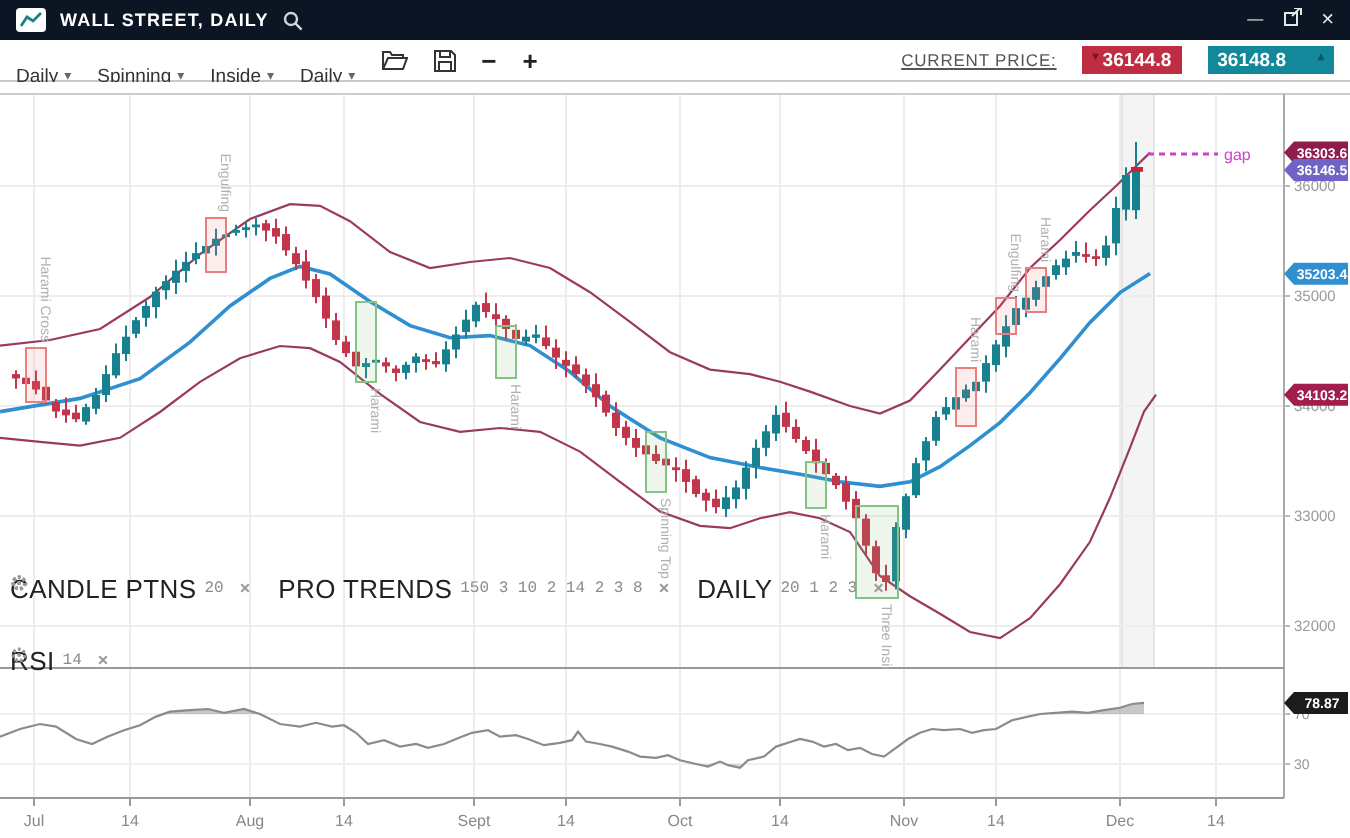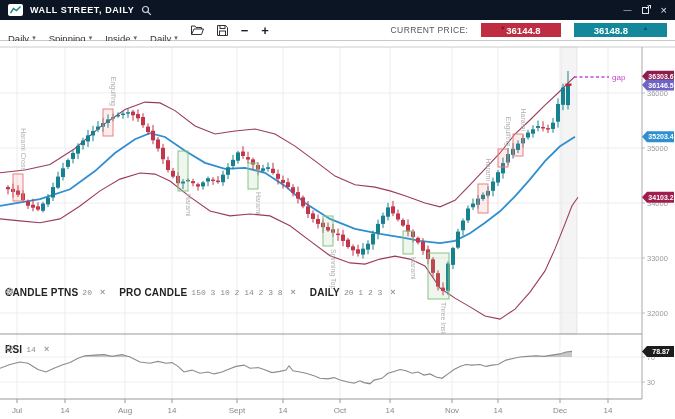--- a/index.html
+++ b/index.html
@@ -10,30 +10,30 @@
   .title{color:#fff;font-size:9px;font-weight:bold;letter-spacing:.6px;}
   .searchico{display:flex;align-items:center;}
   .winctrl{margin-left:auto;display:flex;gap:10px;align-items:center;color:#e6e6e6;font-size:10px;line-height:1;}
   .winctrl span{cursor:default;}
   
   .toolbar{height:21px;border-bottom:1px solid #c9c9c9;display:flex;align-items:center;padding:0 8px;gap:13px;background:#fff;box-sizing:border-box;}
   .menu{display:flex;gap:3px;align-items:center;font-size:9.5px;font-weight:normal;color:#333;background:none;border:none;padding:0;font-family:inherit;margin-top:16px;}
   .caret{font-size:7px;color:#666;}
   .tbtn{background:none;border:none;padding:0;display:flex;align-items:center;color:#333;font-family:inherit;}
   .tbtn.txt{font-size:13px;font-weight:bold;color:#222;line-height:1;}
-  .cp-label{margin-left:auto;font-size:8.5px;color:#555;letter-spacing:.4px;}
-  .pbadge{height:14px;min-width:46px;display:flex;align-items:center;justify-content:center;color:#fff;font-size:9.5px;font-weight:bold;padding:0 20px;gap:2px;border:none;font-family:inherit;}
+  .cp-label{margin-left:auto;font-size:8.5px;color:#555;letter-spacing:.4px;text-decoration:underline;}
+  .pbadge{height:14px;min-width:46px;display:flex;align-items:center;justify-content:center;color:#fff;font-size:9.5px;font-weight:bold;padding:0 5px;gap:2px;border:none;font-family:inherit;}
   .pbadge .dirarrow{font-size:6px;align-self:flex-start;margin-top:1px;}
   
   .chart-wrap{position:relative;height:378px;background:#fff;}
   .chart-wrap svg{position:absolute;left:0;top:0;}
   svg text{font-family:"Liberation Sans",sans-serif;}
   .indrow{position:absolute;left:5px;display:flex;gap:14px;align-items:center;z-index:3;}
   .ind{display:flex;gap:4px;align-items:center;}
-  .ind .nm{font-size:10px;font-weight:bold;color:#222;letter-spacing:.2px;}
+  .ind .nm{font-size:13px;font-weight:normal;color:#222;letter-spacing:.2px;}
   .ind .pr{font-size:8px;color:#8a8a8a;font-family:Liberation Mono, monospace;}
   .ind .x{font-size:9px;color:#9a9a9a;font-weight:bold;background:none;border:none;padding:0;line-height:1;font-family:inherit;}
   .gearbtn{background:none;border:none;padding:0;display:flex;align-items:center;}
 </style>
 </head>
 <body>
 
 <div class="app">
 
   <div class="titlebar">
@@ -457,21 +457,21 @@
         <span class="pr">20</span>
         <button class="gearbtn">
             <svg width="9" height="9" viewBox="0 0 9 9">
               <circle cx="4.5" cy="4.5" r="2.9" fill="none" stroke="#999" stroke-width="1.7" stroke-dasharray="1.4 1.15"></circle>
               <circle cx="4.5" cy="4.5" r="1" fill="#999"></circle>
             </svg>
           </button>
         <button class="x">×</button>
       </span>
       <span class="ind">
-        <span class="nm">PRO CANDLE</span>
+        <span class="nm">PRO TRENDS</span>
         <span class="pr">150 3 10 2 14 2 3 8</span>
         <button class="gearbtn">
             <svg width="9" height="9" viewBox="0 0 9 9">
               <circle cx="4.5" cy="4.5" r="2.9" fill="none" stroke="#999" stroke-width="1.7" stroke-dasharray="1.4 1.15"></circle>
               <circle cx="4.5" cy="4.5" r="1" fill="#999"></circle>
             </svg>
           </button>
         <button class="x">×</button>
       </span>
       <span class="ind">
@@ -480,21 +480,21 @@
         <button class="gearbtn">
             <svg width="9" height="9" viewBox="0 0 9 9">
               <circle cx="4.5" cy="4.5" r="2.9" fill="none" stroke="#999" stroke-width="1.7" stroke-dasharray="1.4 1.15"></circle>
               <circle cx="4.5" cy="4.5" r="1" fill="#999"></circle>
             </svg>
           </button>
         <button class="x">×</button>
       </span>
     </div>
 
-    <div class="indrow" style="top:303px;">
+    <div class="indrow" style="top:282px;">
       <span class="ind">
         <span class="nm">RSI</span>
         <span class="pr">14</span>
         <button class="gearbtn">
             <svg width="9" height="9" viewBox="0 0 9 9">
               <circle cx="4.5" cy="4.5" r="2.9" fill="none" stroke="#999" stroke-width="1.7" stroke-dasharray="1.4 1.15"></circle>
               <circle cx="4.5" cy="4.5" r="1" fill="#999"></circle>
             </svg>
           </button>
         <button class="x">×</button>

